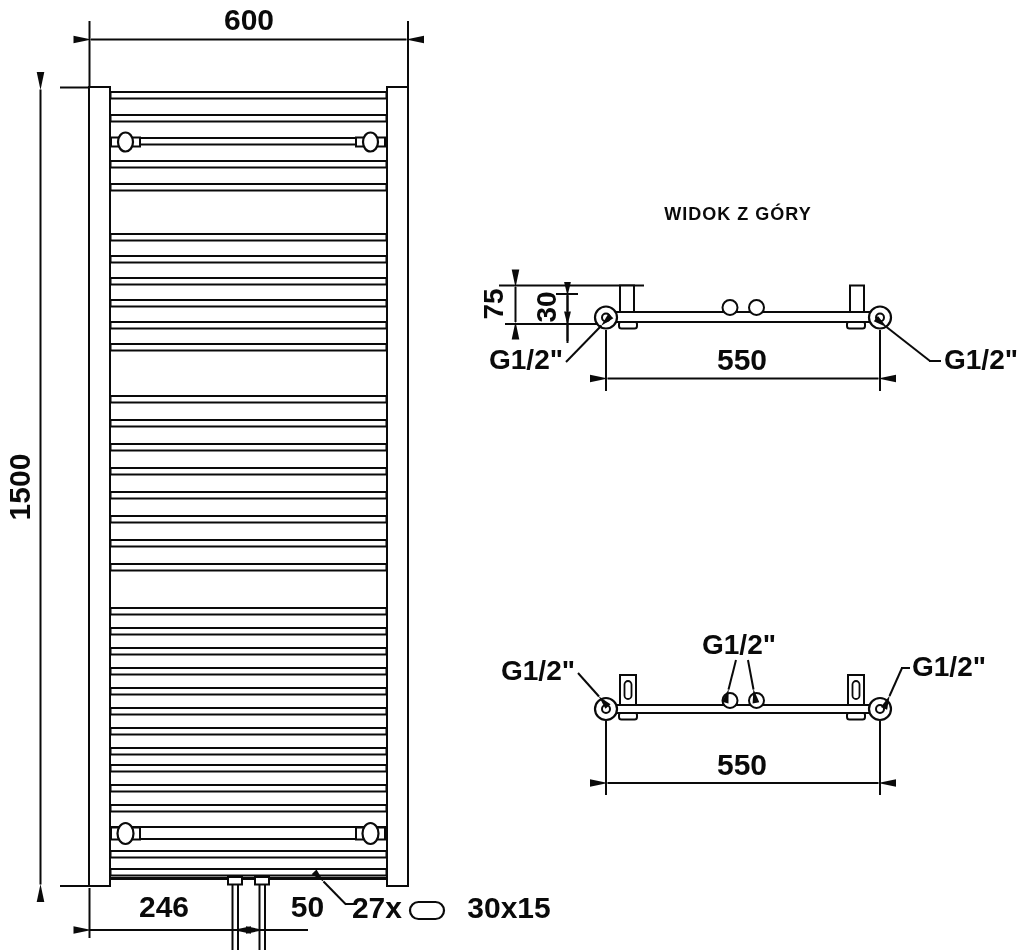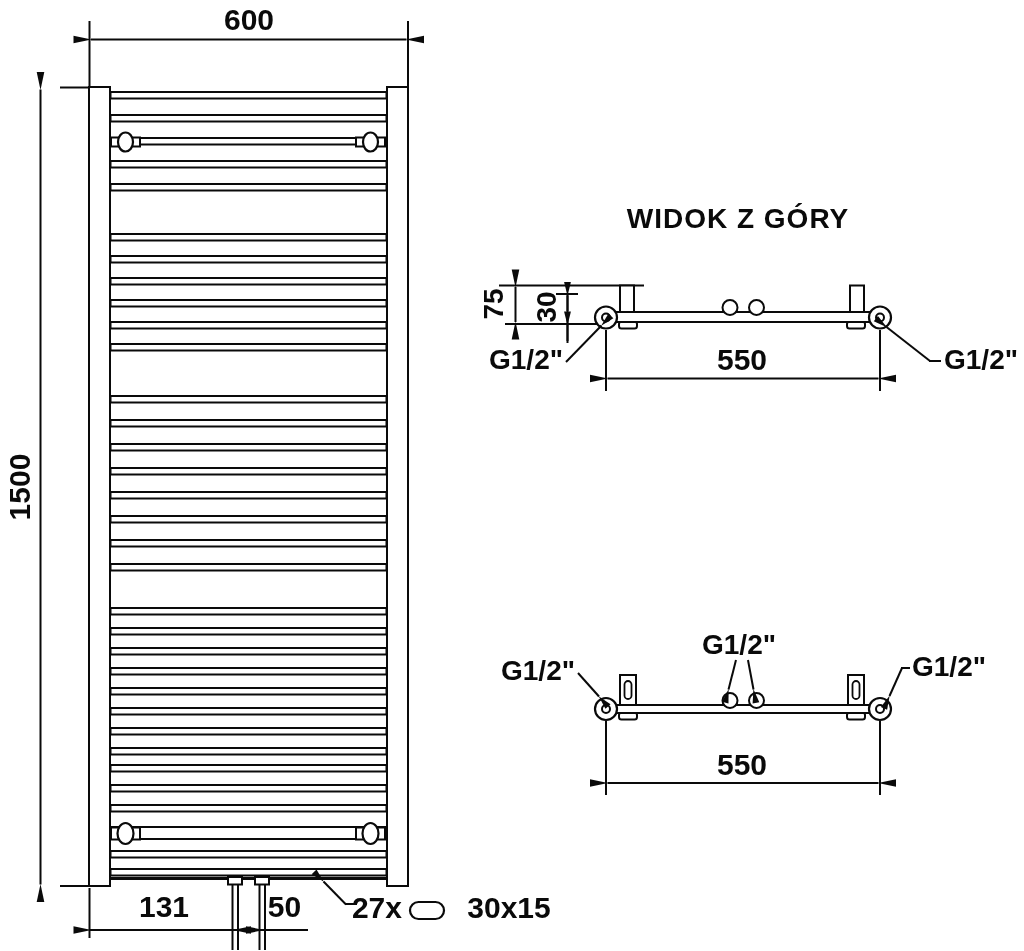--- a/index.html
+++ b/index.html
@@ -3,21 +3,21 @@
 <meta charset="utf-8">
 <style>
   html,body{margin:0;padding:0;background:#fff;}
   #canvas{position:relative;width:1024px;height:951px;background:#ffffff;overflow:hidden;
           font-family:"Liberation Sans",sans-serif;}
   #draw{position:absolute;left:0;top:0;}
   .lbl{position:absolute;font-weight:bold;color:#0a0a0a;white-space:nowrap;
        font-family:"Liberation Sans",sans-serif;line-height:1;}
   .dim{font-size:30px;}
   .mid{font-size:28px;}
-  .ttl{font-size:28px;letter-spacing:1px;}
+  .ttl{font-size:18px;letter-spacing:1px;}
   .rot{transform:rotate(-90deg);transform-origin:center center;}
   .ctr{text-align:center;}
   .rgt{text-align:right;}
   .lft{text-align:left;}
 </style>
 </head>
 <body>
 
 <div id="canvas">
 
@@ -197,23 +197,23 @@
         <line x1="880" y1="721" x2="880" y2="795"></line>
         <line x1="607.5" y1="783" x2="878.5" y2="783" marker-start="url(#arr)" marker-end="url(#arr)"></line>
       </g>
     </g>
   </svg>
 
   <div class="lbl dim ctr" style="left:199px;top:5px;width:100px;">600</div>
 
   <div class="lbl dim ctr rot" style="left:-30px;top:472px;width:100px;height:30px;">1500</div>
 
-  <div class="lbl dim ctr" style="left:114px;top:892px;width:100px;">131</div>
-
-  <div class="lbl dim ctr" style="left:237px;top:892px;width:95px;">50</div>
+  <div class="lbl dim ctr" style="left:114px;top:892px;width:100px;">246</div>
+
+  <div class="lbl dim ctr" style="left:237px;top:892px;width:95px;padding-left:23px;">50</div>
 
   <div class="lbl dim lft" style="left:342px;top:893px;width:60px;text-align:right;">27x</div>
 
   <div class="lbl dim lft" style="left:449px;top:893px;width:120px;text-align:center;">30x15</div>
 
   <div class="lbl ttl ctr" style="left:588px;top:205px;width:300px;">WIDOK Z GÓRY</div>
 
   <div class="lbl mid ctr rot" style="left:444px;top:290px;width:100px;height:28px;">75</div>
 
   <div class="lbl mid ctr rot" style="left:497px;top:293px;width:100px;height:28px;">30</div>

